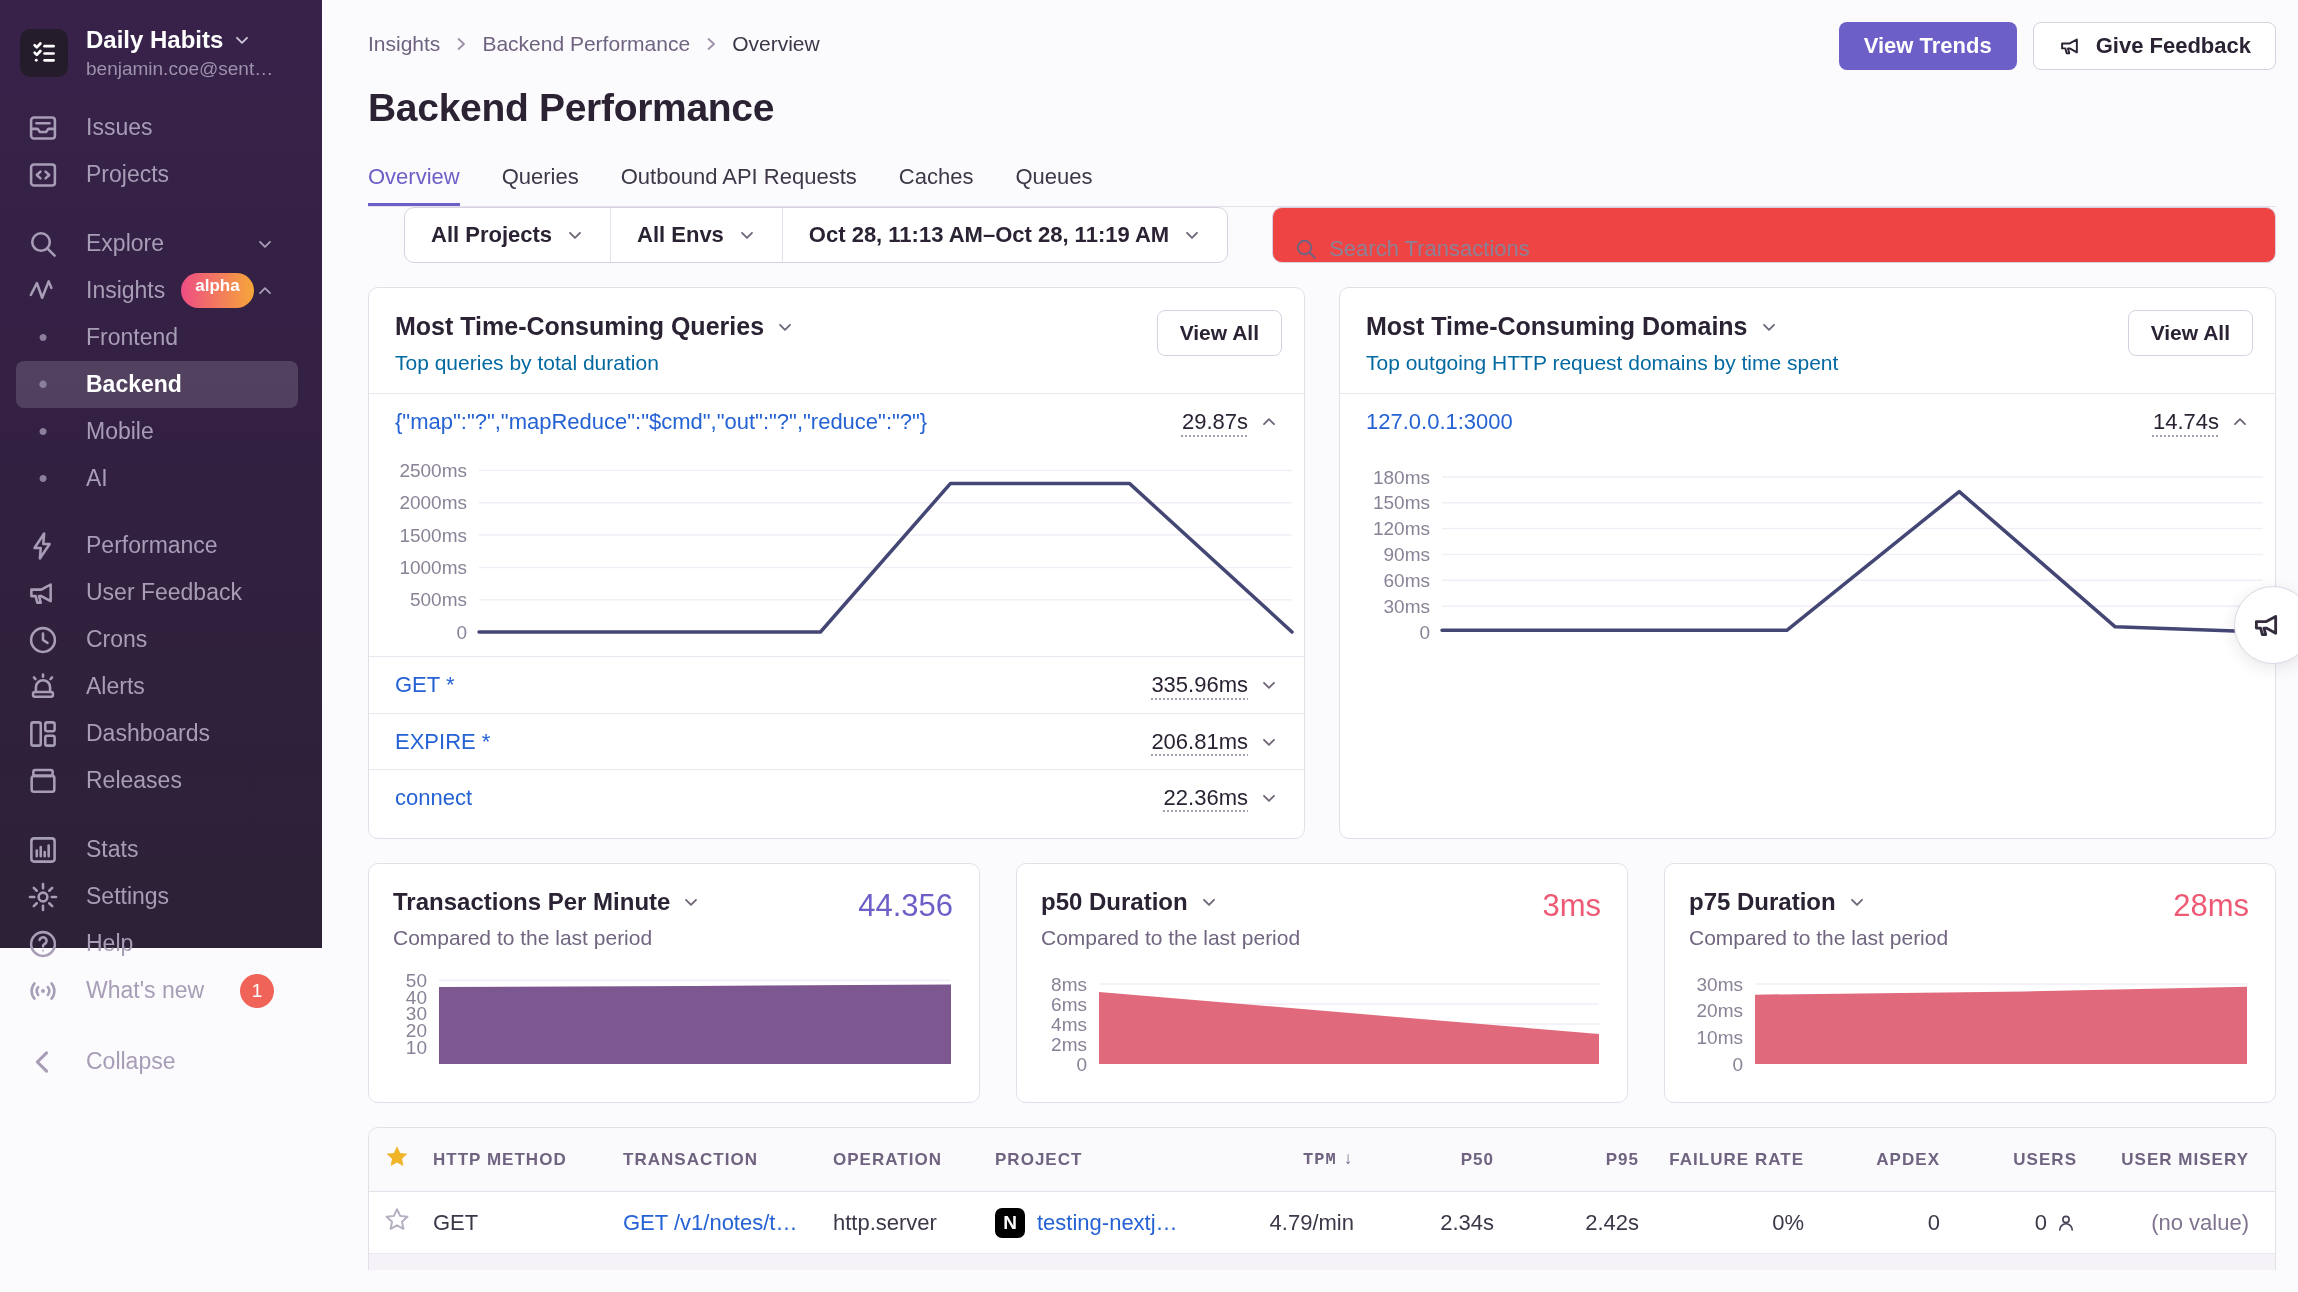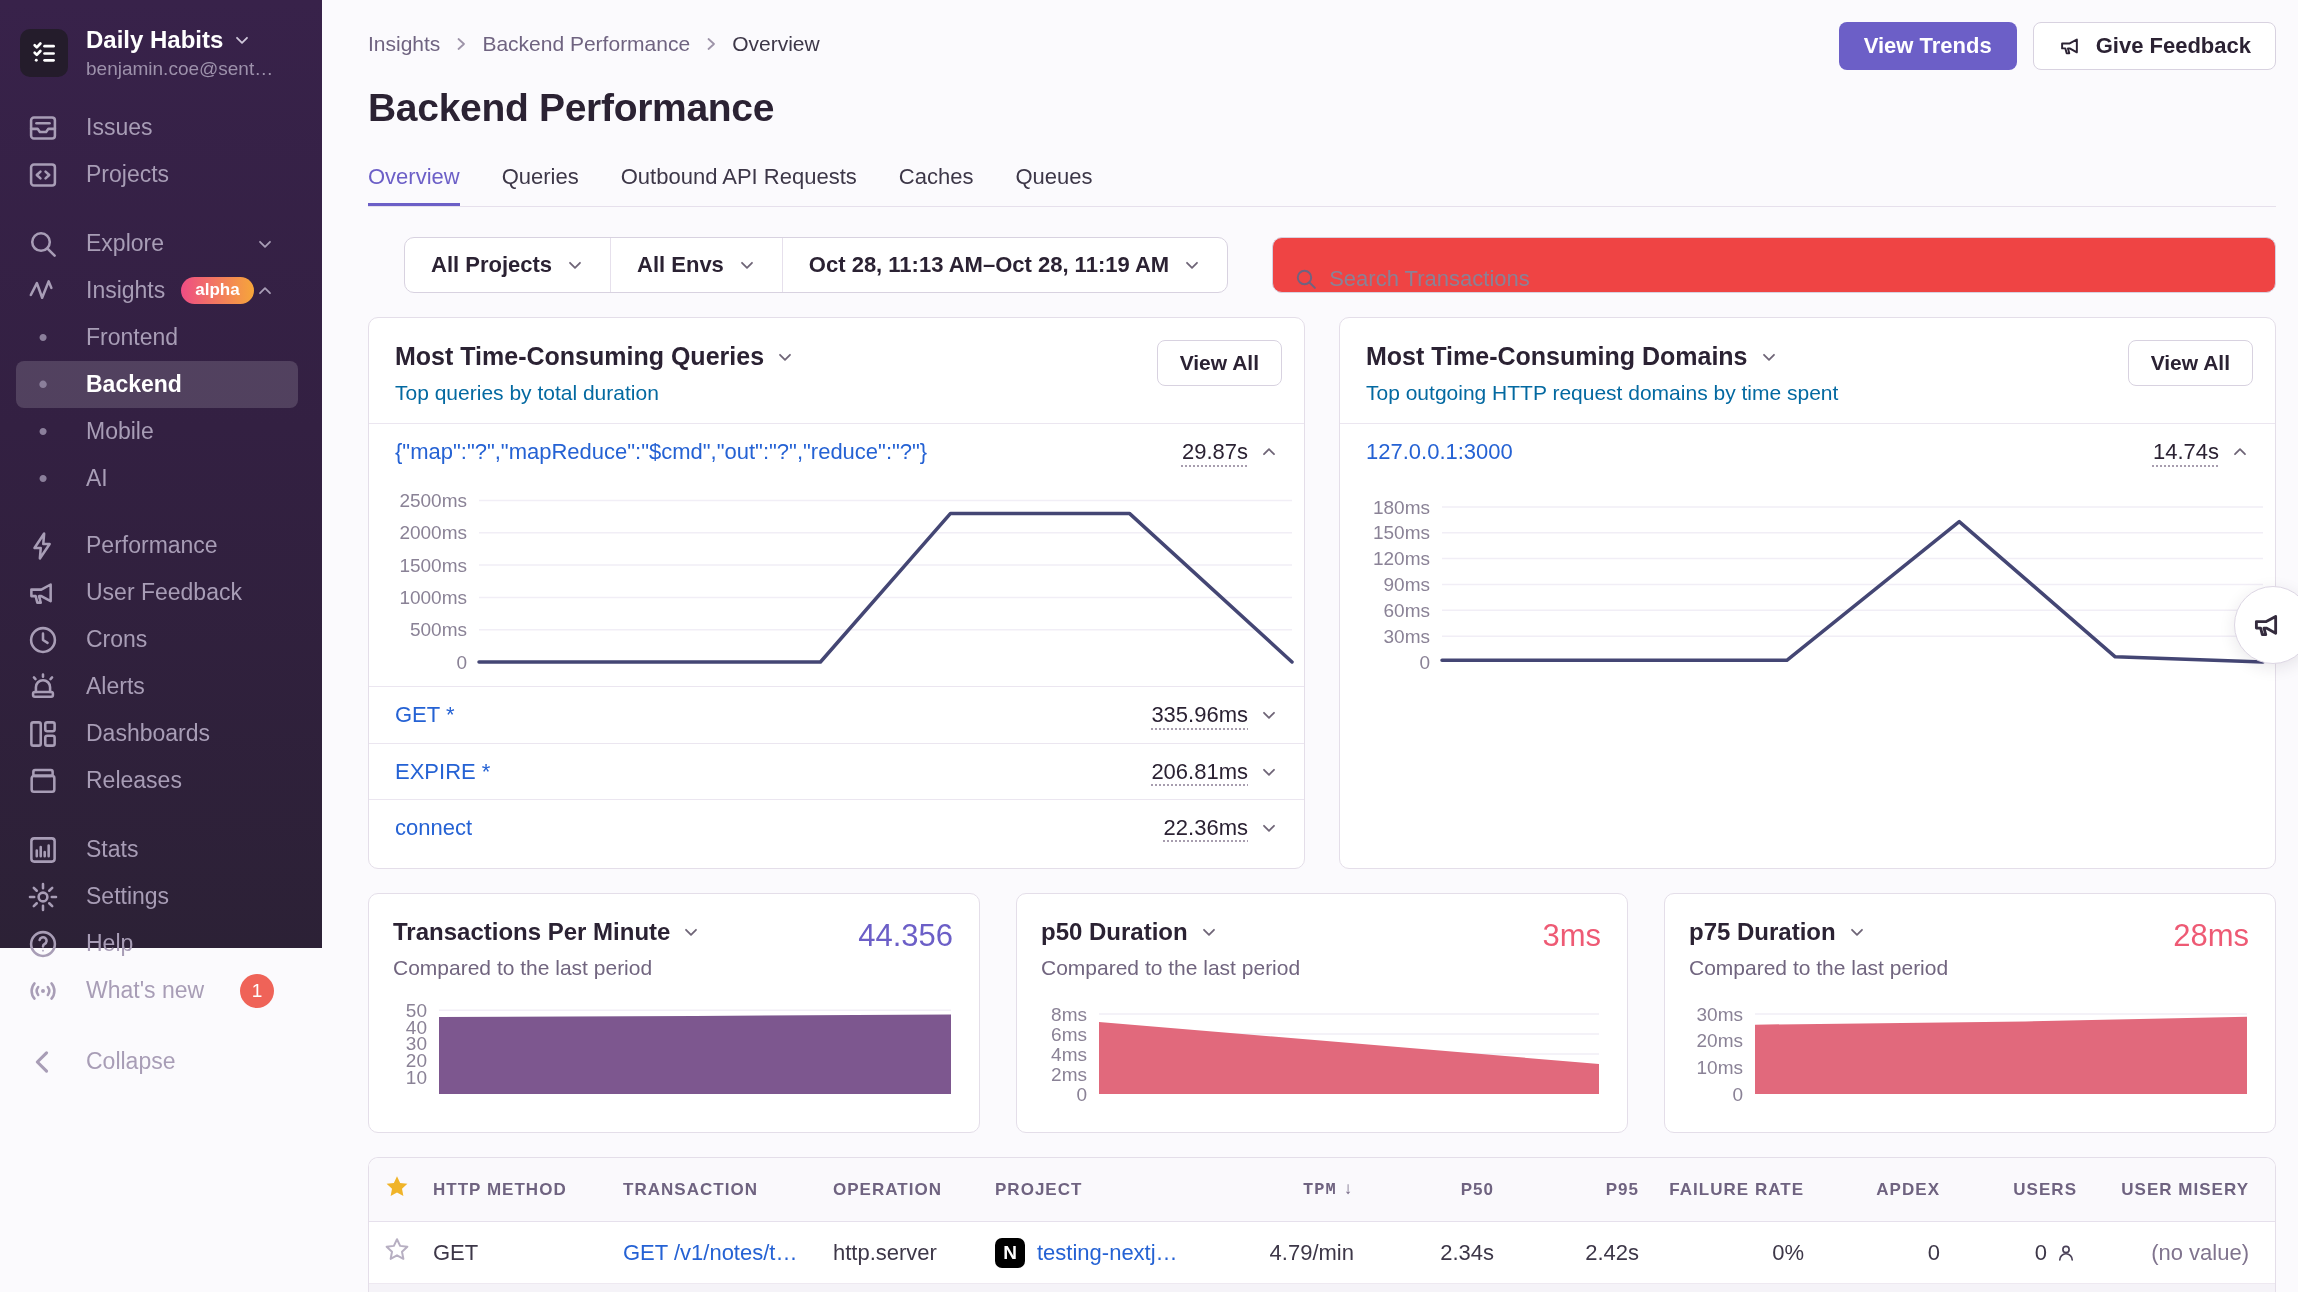--- a/index.html
+++ b/index.html
@@ -21,21 +21,21 @@
   .sitem { height:47px; margin:0 24px 0 16px; border-radius:8px; display:flex; align-items:center;
     padding:0 24px 0 10px; color:#a89db6; font-size:23px; cursor:pointer; position:relative; }
   .sitem .icn { width:34px; height:34px; flex:0 0 auto; margin-right:26px; display:flex; align-items:center; justify-content:center; }
   .sitem .icn svg { width:34px; height:34px; }
   .sitem .lbl { white-space:nowrap; }
   .sitem .right { margin-left:auto; display:flex; align-items:center; }
   .sub { padding-left:10px; }
   .sub .bullet { width:34px; margin-right:26px; text-align:center; color:#8b7f9b; font-size:26px; }
   .sub .bullet::before { content:"•"; }
   .sitem.active { background:rgba(255,255,255,0.15); color:#fff; font-weight:600; }
-  .badge-alpha { margin-left:16px; padding:3px 14px 4px; border-radius:20px; font-size:17px; font-weight:700; color:#fff;
+  .badge-alpha { margin-left:16px; padding:3px 14px 12px; border-radius:20px; font-size:17px; font-weight:700; color:#fff;
     background:linear-gradient(90deg,#ee4d84,#f6a63a); }
   .sfoot { margin-top:auto; display:flex; flex-direction:column; }
   .badge-red { margin-left:auto; width:34px; height:34px; border-radius:50%; background:#ef6358; color:#fff;
     font-size:19px; display:flex; align-items:center; justify-content:center; }
   .collapse-gap { height:24px; }
   .sfoot .sitem:last-child { margin-bottom:-14px; }
 
   
   .main { margin-left:322px; padding:0 22px 0 46px; position:relative; }
   .topbar { display:flex; align-items:flex-start; justify-content:space-between; padding-top:22px; }
@@ -48,21 +48,21 @@
     padding:0 24px; cursor:pointer; border:1px solid transparent; }
   .btn-primary { background:#6c5fc7; color:#fff; }
   .btn-white { background:#fff; color:#2b2233; border-color:#d8d2e0; }
   .btn-white svg { width:26px; height:26px; }
   h1.page-title { font-size:39px; font-weight:700; color:#2b2233; margin-top:16px; letter-spacing:-0.3px; }
 
   .tabs { margin-top:34px; display:flex; gap:42px; border-bottom:1px solid #e6e0ec; }
   .tab { font-size:22px; color:#3d3748; padding-bottom:16px; cursor:pointer; }
   .tab.active { color:#6c5fc7; border-bottom:3px solid #6c5fc7; padding-bottom:13px; }
 
-  .filter-row { margin-top:30px; display:flex; gap:44px; height:56px;padding-left:36px; }
+  .filter-row { display:flex; gap:44px; height:56px;padding-left:36px; }
   .page-filter { display:flex; align-items:stretch; background:#fff; border:1px solid #d8d2e0; border-radius:10px; overflow:hidden; }
   .pf-seg { display:flex; align-items:center; gap:14px; padding:0 26px; font-size:22px; font-weight:700; color:#2b2233; cursor:pointer; white-space:nowrap; }
   .pf-div { width:1px; background:#e6e0ec; }
   .chev { width:18px; height:18px; color:#6f6577; }
   .chev svg { width:18px; height:18px; display:block; }
   .search-box { flex:1; background:#ef4444; border:1px solid #d8d2e0; border-radius:10px; display:flex; align-items:flex-end; gap:10px; padding:0 20px; }
   .search-box svg { width:26px; height:26px; color:#6f6380; flex:0 0 auto; }
   .search-box input { border:none; outline:none; font-size:22px; flex:1; font-family:inherit; color:#3d3748; background:transparent; }
   .search-box input::placeholder { color:#8a8296; }
 

